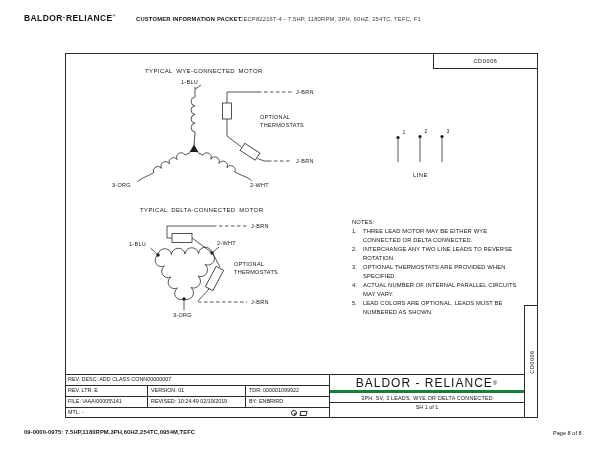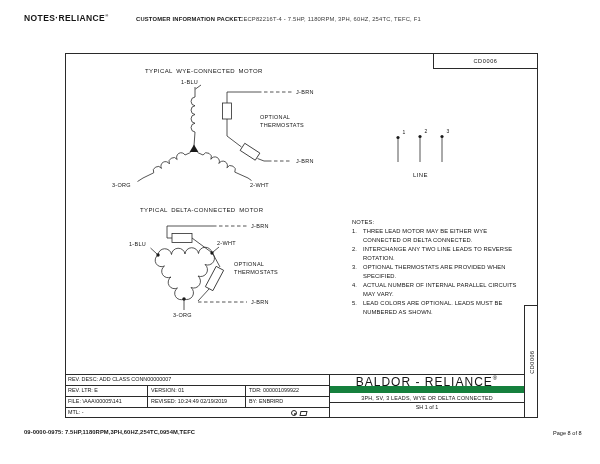--- a/index.html
+++ b/index.html
@@ -43,33 +43,33 @@
   .w1{width:83px;border-right:1px solid #2a2a2a}
   .w2{width:98px;border-right:1px solid #2a2a2a}
   .w3{flex:1}
   .full{flex:1}
   .mtl-row{align-items:center}
   .proj{display:flex;align-items:center;gap:3px;margin-left:auto;margin-right:22px}
   .proj-circle{width:6px;height:6px;border:1px solid #2a2a2a;border-radius:50%;position:relative}
   .proj-circle::after{content:"";position:absolute;left:1.5px;top:1.5px;width:2px;height:2px;background:#2a2a2a;border-radius:50%}
   .proj-view{width:7px;height:5px;border:1px solid #2a2a2a;transform:skewX(-12deg)}
   .tb-right{flex:1;display:flex;flex-direction:column}
-  .brand-row{height:18px;border-bottom:7px solid #15803d;display:flex;align-items:flex-start;justify-content:center;font-size:12px;letter-spacing:1px;white-space:nowrap}
+  .brand-row{height:18px;border-bottom:3px solid #15803d;display:flex;align-items:center;justify-content:center;font-size:12px;letter-spacing:1px;white-space:nowrap}
   .brand-row sup{font-size:6px;vertical-align:super}
   .desc-row{height:10px;border-bottom:1px solid #2a2a2a;display:flex;align-items:center;justify-content:center;font-size:5.4px;letter-spacing:.2px}
   .sheet-row{flex:1;display:flex;justify-content:center;font-size:5.4px;padding-top:1px}
 
   
   .ftr-left{left:24px;top:429px;font-size:5.8px;font-weight:bold;letter-spacing:.1px;white-space:nowrap}
   .ftr-right{left:553px;top:430px;font-size:5.6px;white-space:nowrap}
 </style>
 </head>
 <body>
 
-<div class="abs hdr-logo"><span>NOTES·RELIANCE</span><sup>®</sup></div>
+<div class="abs hdr-logo"><span>BALDOR·RELIANCE</span><sup>®</sup></div>
 <div class="abs hdr-cip">CUSTOMER INFORMATION PACKET</div>
 <div class="abs hdr-desc">CECP82216T-4 - 7.5HP, 1180RPM, 3PH, 60HZ, 254TC, TEFC, F1</div>
 
 <div class="abs frame"></div>
 <div class="abs codebox">CD0006</div>
 <div class="abs strip">
     <span>CD0006</span>
   </div>
 
 <svg class="abs schematic" width="600" height="464" viewBox="0 0 600 464">

